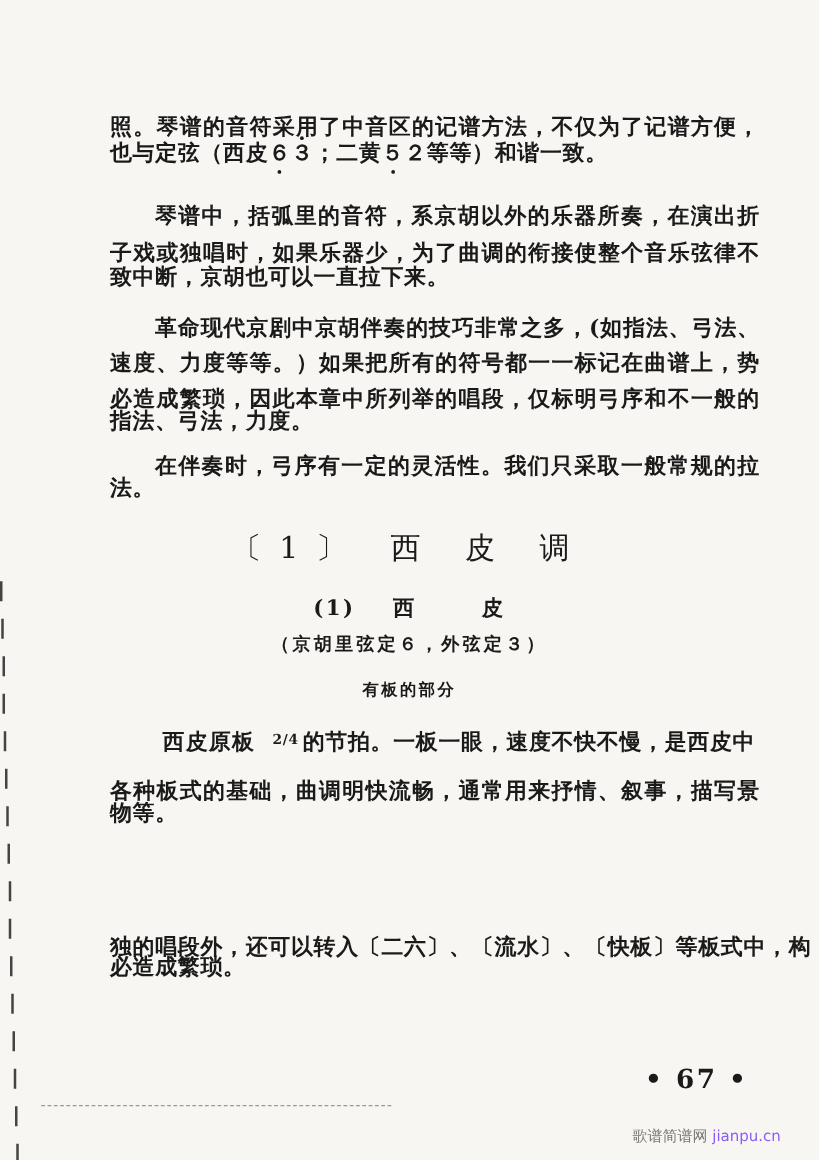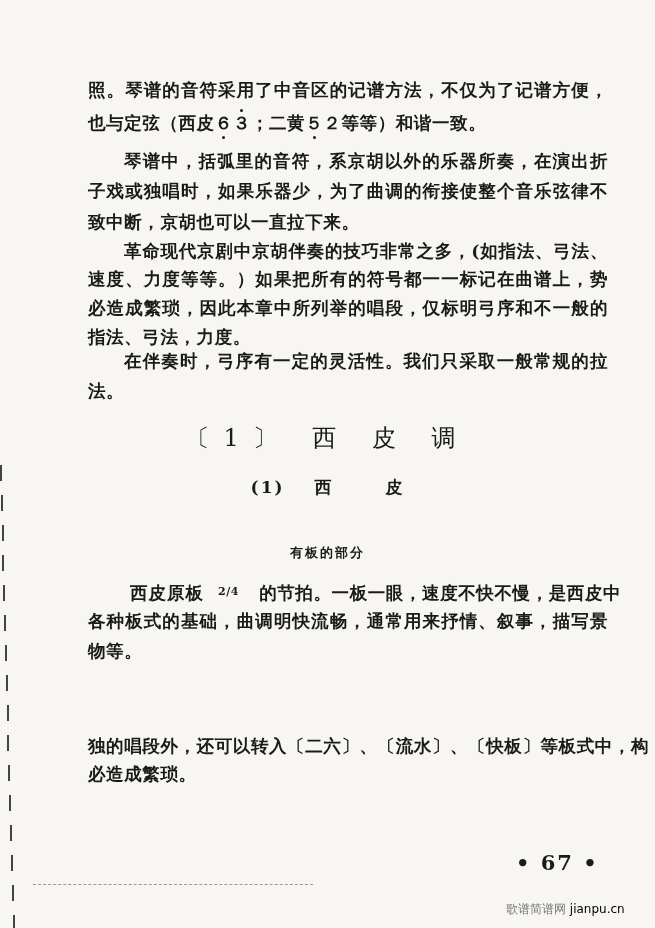--- a/index.html
+++ b/index.html
@@ -9,36 +9,36 @@
       font-family: "DejaVu Serif", "Liberation Serif", serif;
       color: #1a1a1a;
     }
     .page { position: absolute; left: 0; top: 0; width: 655px; height: 928px; }
     .line {
       position: absolute; left: 88px; width: 520px;
       font-size: 17.5px; line-height: 22px; white-space: nowrap;
       font-weight: bold; letter-spacing: 0.6px;
     }
     .indent { left: 124px; width: 484px; }
-    .just { text-align: justify; text-align-last: justify; }
+    .just { text-align: justify; text-align-last: justify; margin-top: 12px; }
     .center { text-align: center; left: 0; width: 655px; }
     .h1 { font-size: 24px; font-weight: normal; letter-spacing: 14px; top: 427px; }
     .h2 { font-size: 17px; font-weight: bold; letter-spacing: 2px; top: 476px; }
     .h2 .gap { display: inline-block; width: 52px; }
     .h3 { font-size: 14.5px; font-weight: bold; letter-spacing: 2.5px; top: 505px; }
     .h4 { font-size: 13px; font-weight: bold; letter-spacing: 2px; top: 542px; }
     .dot-below { position: relative; display: inline-block; }
     .dot-below::after { content: ""; position: absolute; left: 50%; bottom: -5px; width: 3px; height: 3px; margin-left: -1.5px; background: #1a1a1a; border-radius: 50%; }
     .dot-above { position: relative; display: inline-block; }
     .dot-above::before { content: ""; position: absolute; left: 50%; top: -3px; width: 3px; height: 3px; margin-left: -1.5px; background: #1a1a1a; border-radius: 50%; }
     .bold-term { font-weight: 900; letter-spacing: 1px; }
-    .time-sig { font-size: 11px; vertical-align: 4px; margin: 0 20px 0 14px; }
+    .time-sig { font-size: 11px; vertical-align: 4px; margin: 0 3px 0 14px; }
     .page-num { position: absolute; left: 516px; top: 850px; font-size: 21px; font-weight: bold; letter-spacing: 2px; }
     .watermark { position: absolute; left: 506px; top: 901px; font-family: "DejaVu Sans", sans-serif; font-size: 12px; color: #777; }
-    .watermark .site { color: #000000; }
+    .watermark .site { color: #8b5cf6; }
     .margin-marks { position: absolute; left: 0; top: 465px; width: 20px; height: 463px; }
     .margin-marks i { position: absolute; width: 2px; height: 16px; background: #444; }
     .bottom-rule { position: absolute; left: 33px; top: 884px; width: 280px; height: 1px; border-top: 1px dashed #999; }
   </style>
 </head>
 <body>
 
 <div class="page">
 
   <div class="line just" style="top:79px">照。琴谱的音符采用了中音区的记谱方法，不仅为了记谱方便，</div>
@@ -62,20 +62,23 @@
     <span>〔1〕</span>
     <span>西 皮 调</span>
   </div>
 
   <div class="line center h2">
     <span>(1)</span>
     <span style="display:inline-block;width:14px"></span>
     <span>西</span><span class="gap"></span><span>皮</span>
   </div>
 
+  <div class="line center h3">
+    <span>（京胡里弦定６，外弦定３）</span>
+  </div>
 
   <div class="line center h4">有板的部分</div>
 
   <div class="line indent" style="top:581px; left:130px">
     <span class="bold-term">西皮原板</span><span class="time-sig">2/4</span><span>的节拍。一板一眼，速度不快不慢，是西皮中</span>
   </div>
   <div class="line just" style="top:610px">各种板式的基础，曲调明快流畅，通常用来抒情、叙事，描写景</div>
   <div class="line" style="top:640px">物等。</div>
 
   <div class="line just" style="top:735px">独的唱段外，还可以转入〔二六〕、〔流水〕、〔快板〕等板式中，构</div>

